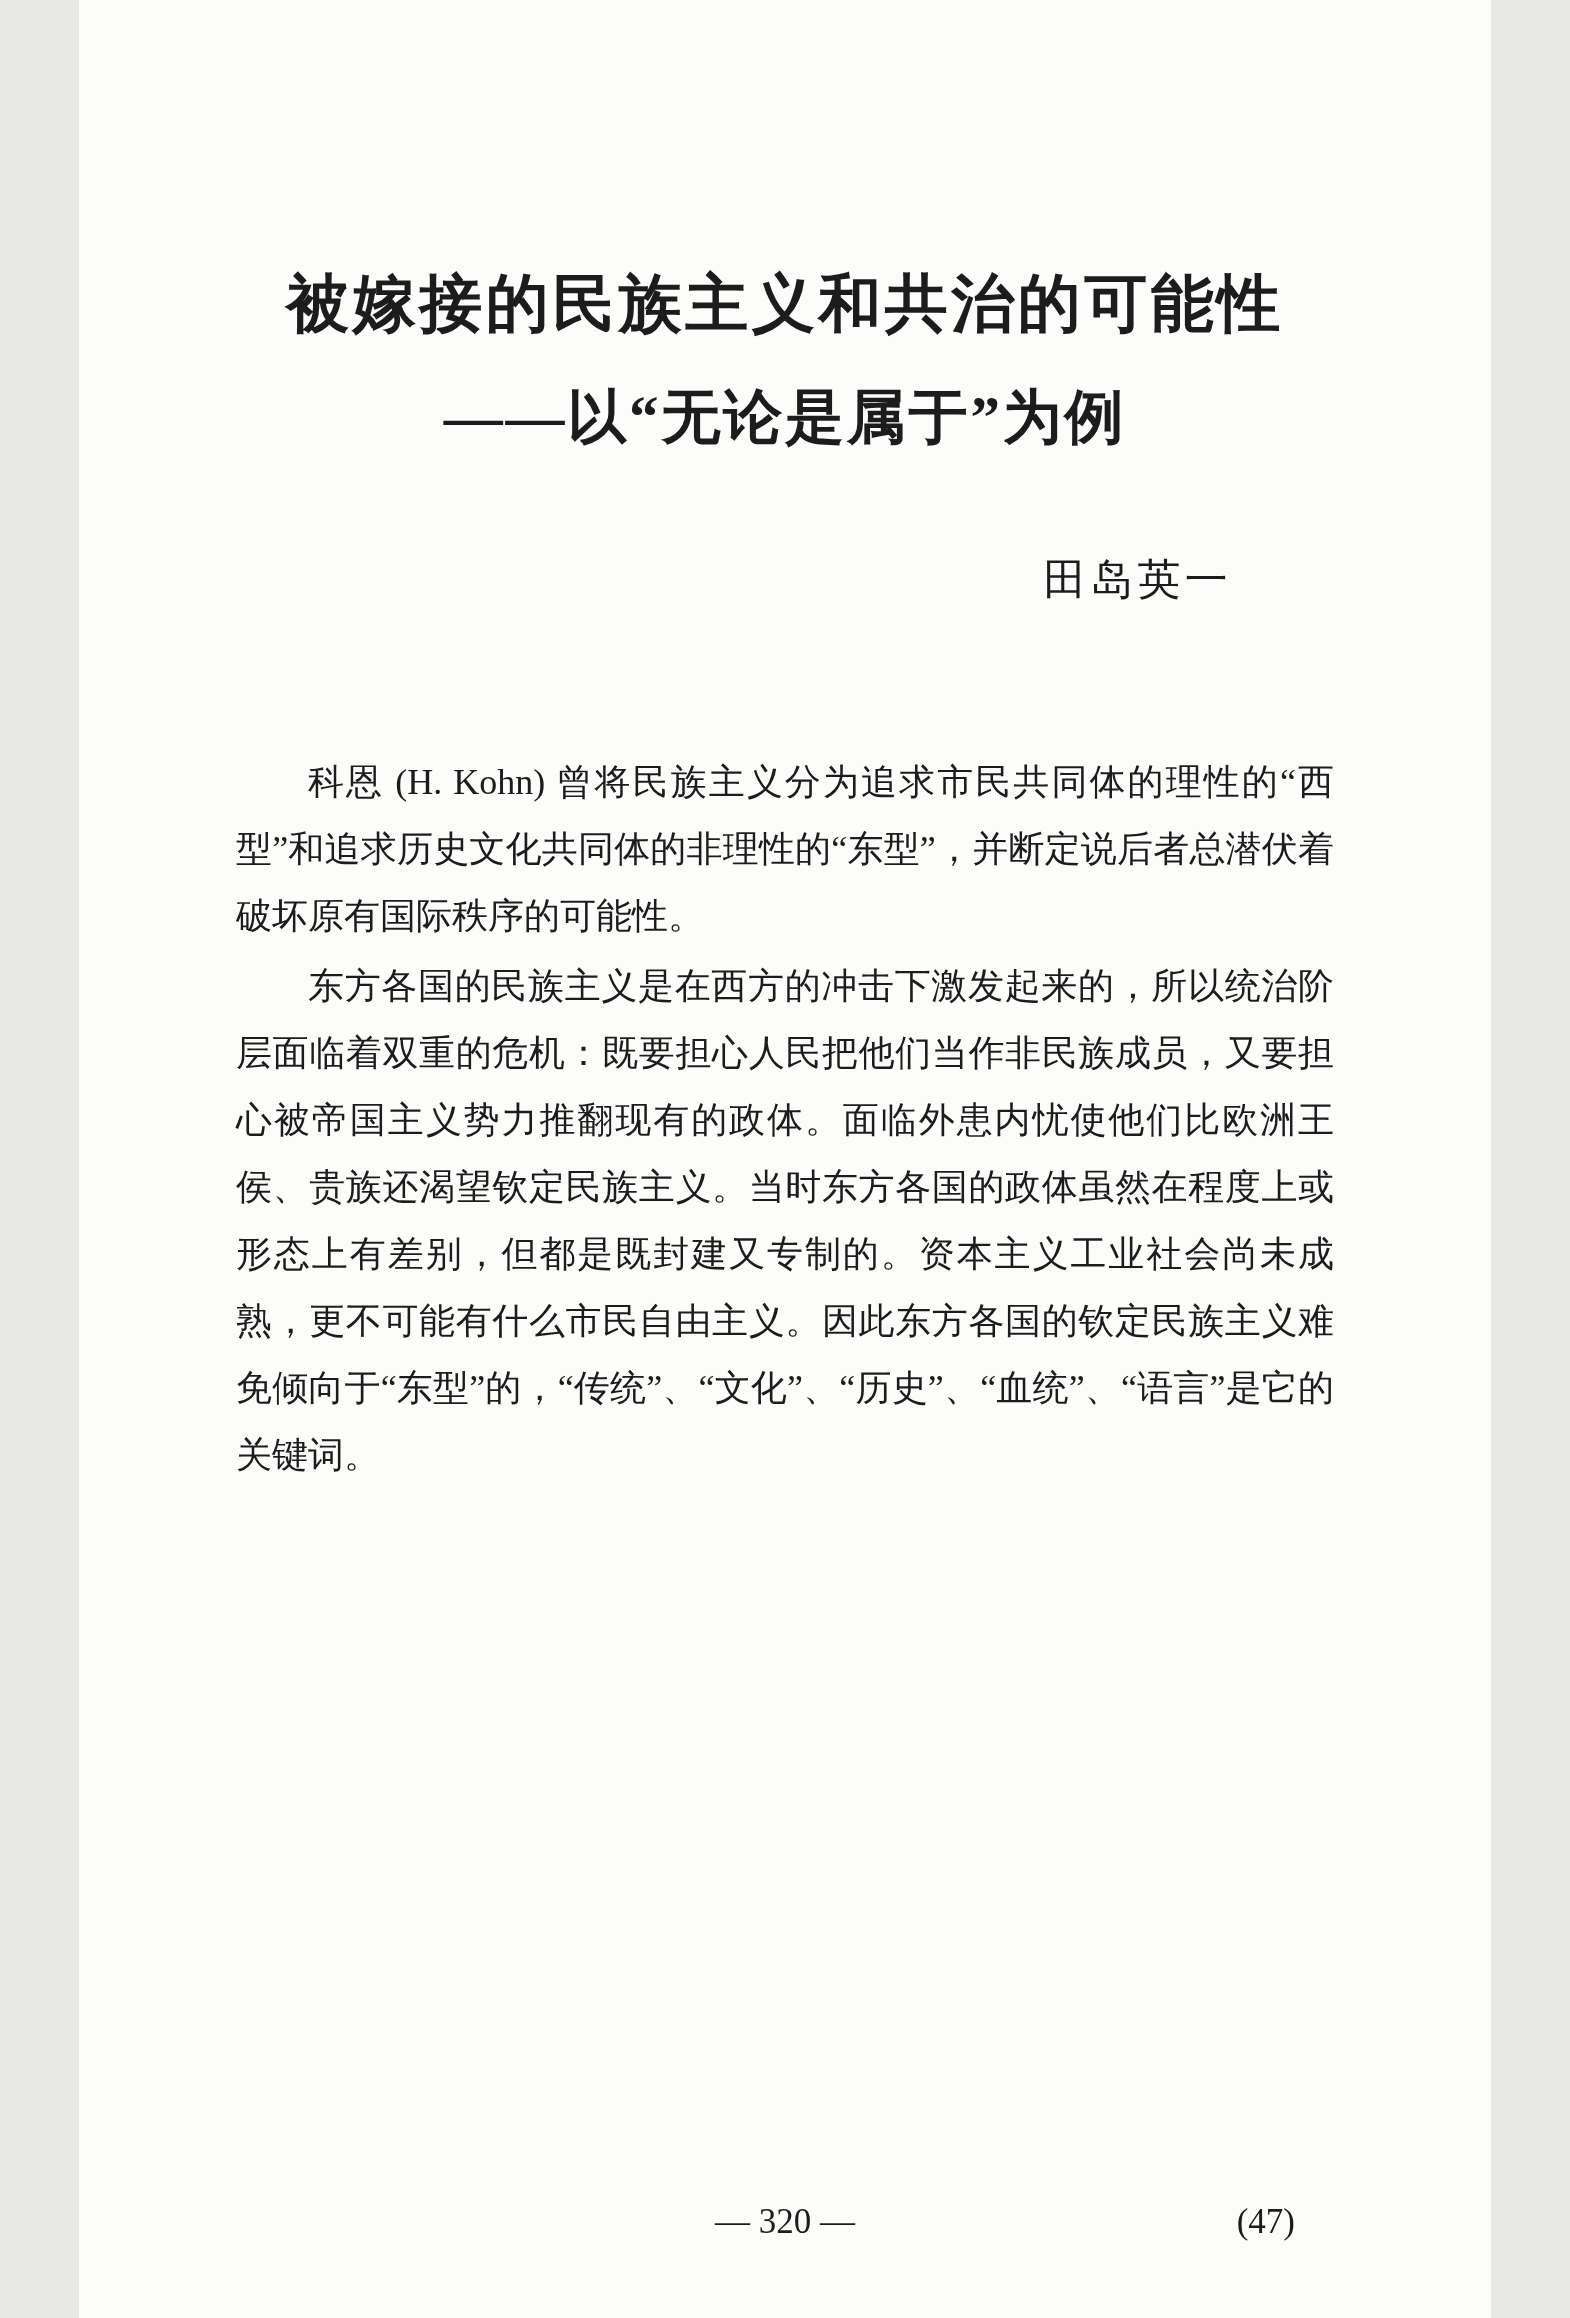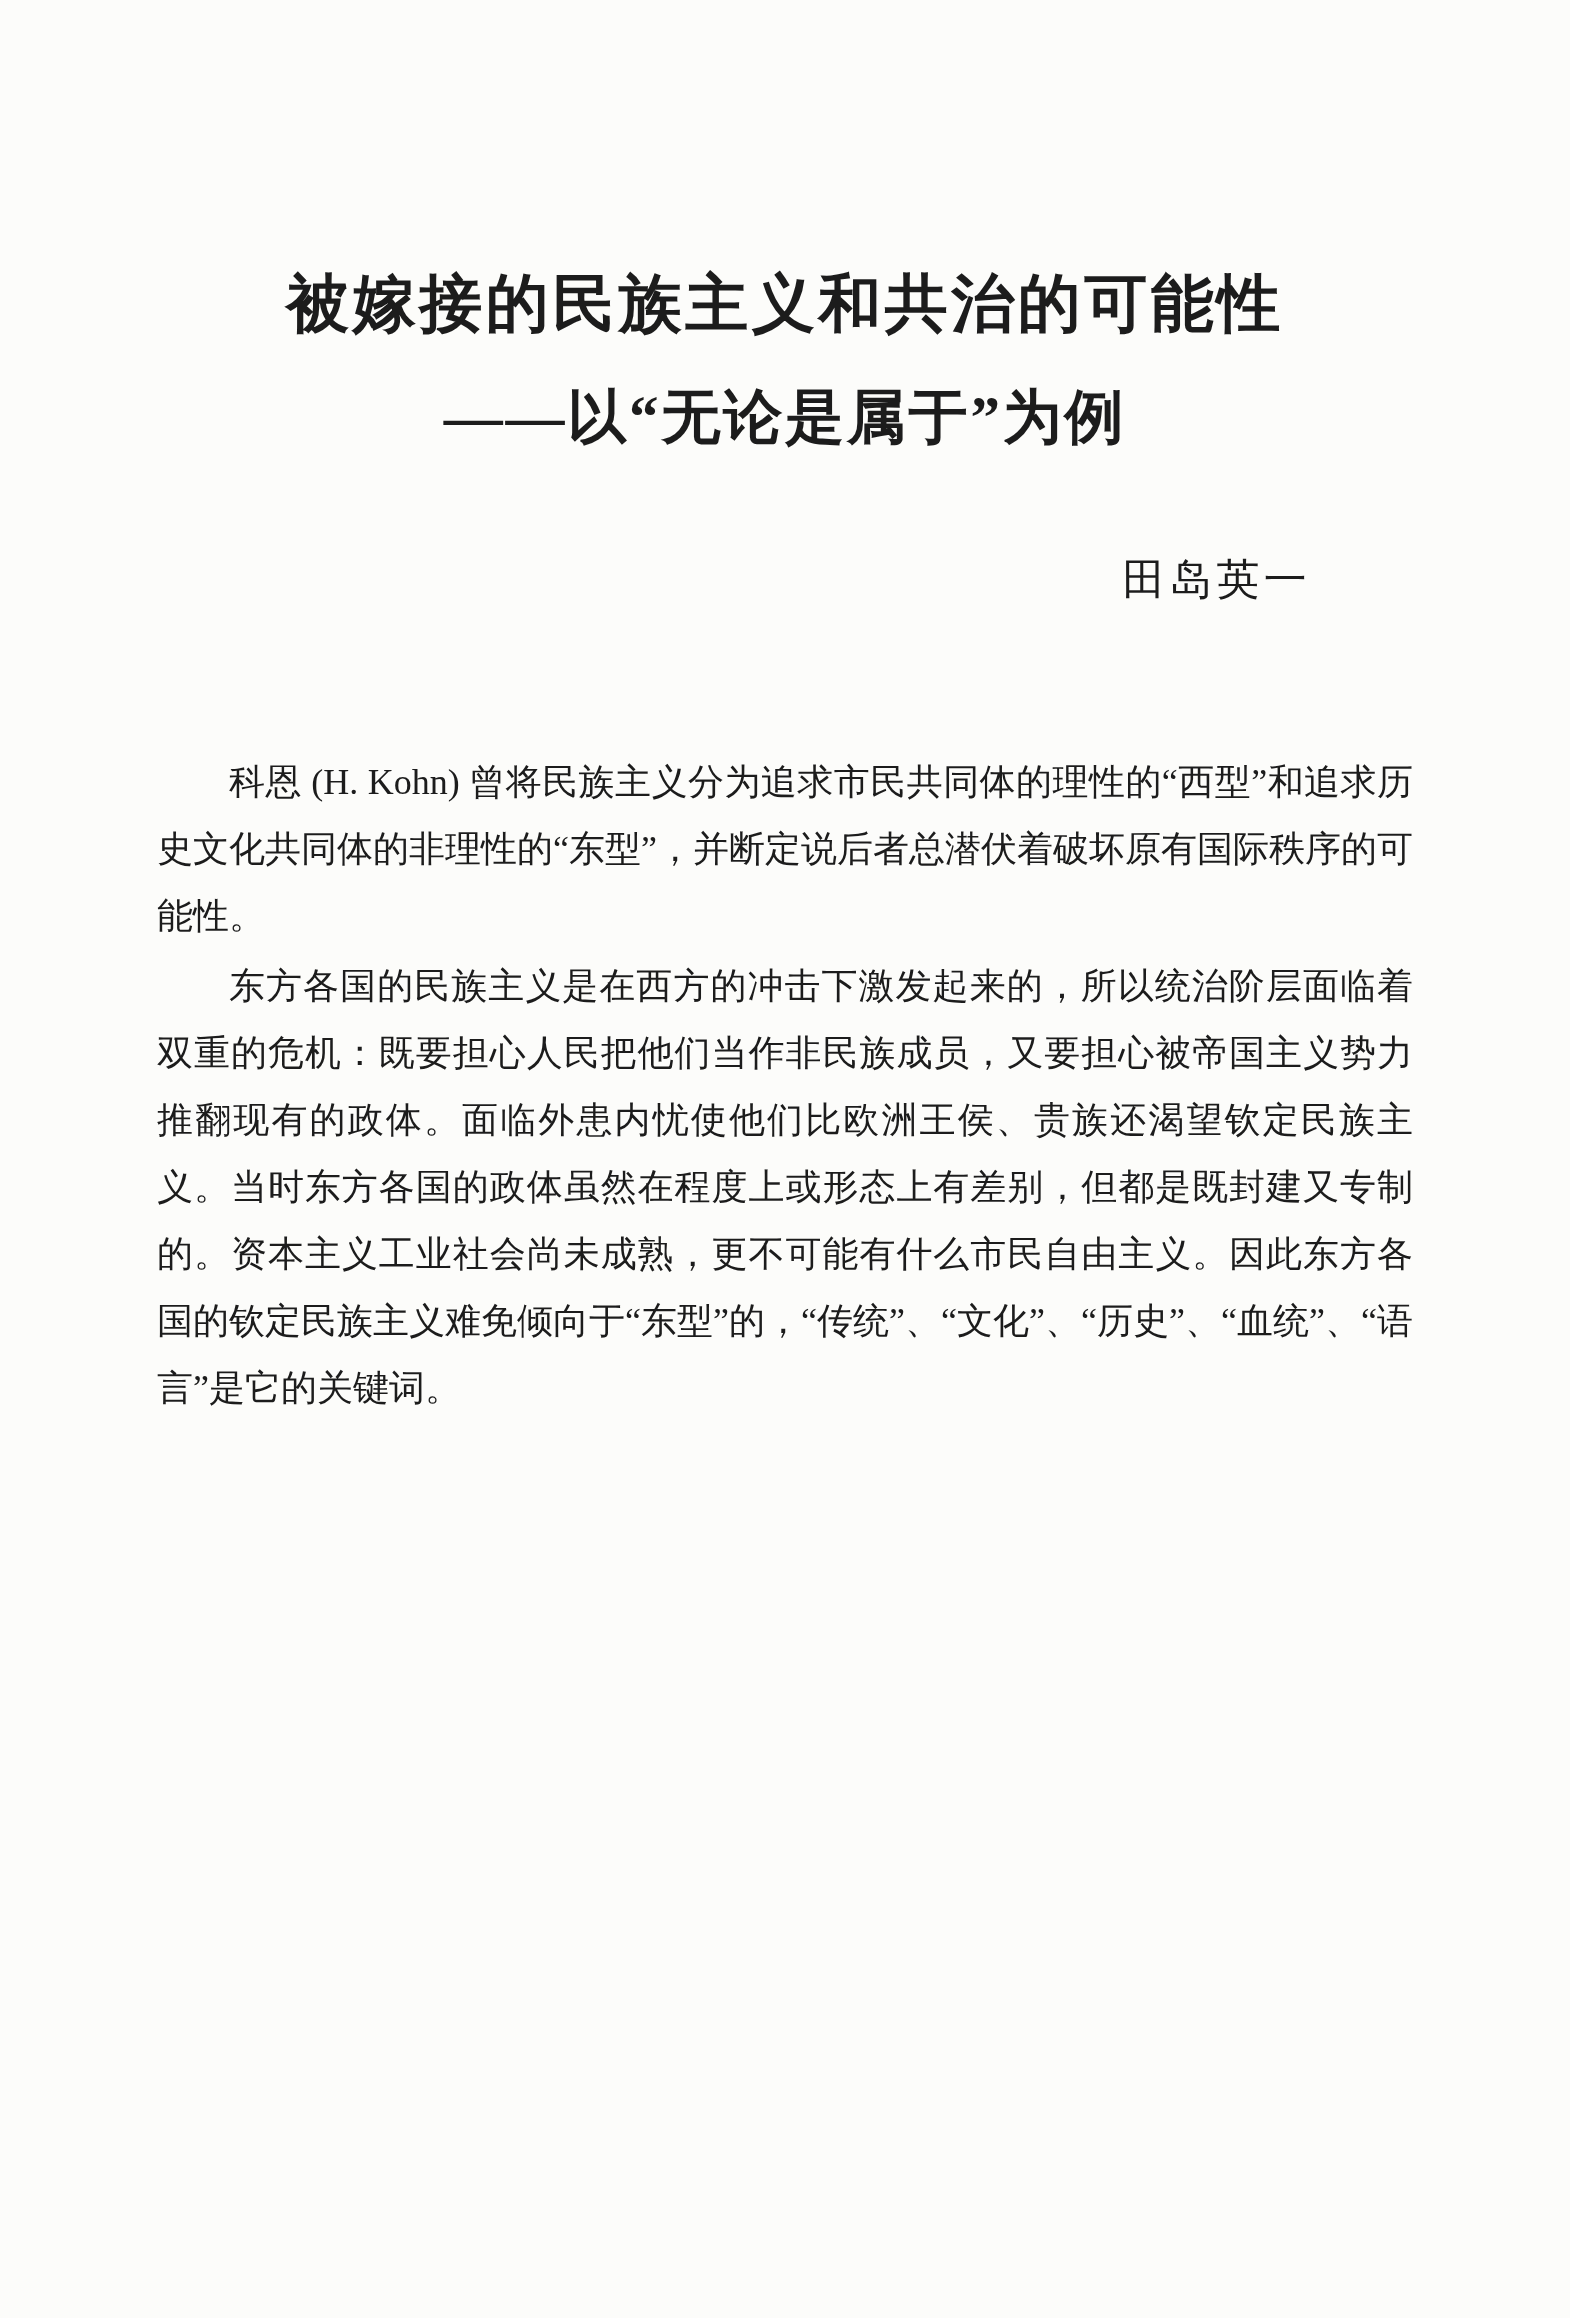--- a/index.html
+++ b/index.html
@@ -2,21 +2,21 @@
 <html style="font-size:11.2px"><head>
 <meta charset="utf-8">
 <style>
   html, body {
     margin: 0;
     padding: 0;
     background: #e8e8e6;
   }
   .page {
     position: relative;
-    width: 1570px;
+    width: 1412px;
     height: 2319px;
     margin: 0 auto;
     background: #fcfcfa;
     box-sizing: border-box;
     padding: 267px 154px 0 154px;
     font-family: "Liberation Serif", "DejaVu Serif", serif;
     color: #1c1c1c;
     overflow: hidden;
   }
   .title {
@@ -85,15 +85,19 @@
   <div class="body-text">
 
     <p><span>科恩 (H. Kohn) 曾将民族主义分为追求市民共同体的理性的“西型”和追求历史文化共同体的非理性的“东型”，并断定说后者总潜伏着破坏原有国际秩序的可能性。</span></p>
 
 
     <p><span>东方各国的民族主义是在西方的冲击下激发起来的，所以统治阶层面临着双重的危机：既要担心人民把他们当作非民族成员，又要担心被帝国主义势力推翻现有的政体。面临外患内忧使他们比欧洲王侯、贵族还渴望钦定民族主义。当时东方各国的政体虽然在程度上或形态上有差别，但都是既封建又专制的。资本主义工业社会尚未成熟，更不可能有什么市民自由主义。因此东方各国的钦定民族主义难免倾向于“东型”的，“传统”、“文化”、“历史”、“血统”、“语言”是它的关键词。</span></p>
 
 
   </div>
 
+  <div class="footer">
+    <span class="page-number">— 320 —</span>
+    <span class="issue-number">(47)</span>
+  </div>
 
 </div>
 
 
 </body></html>

